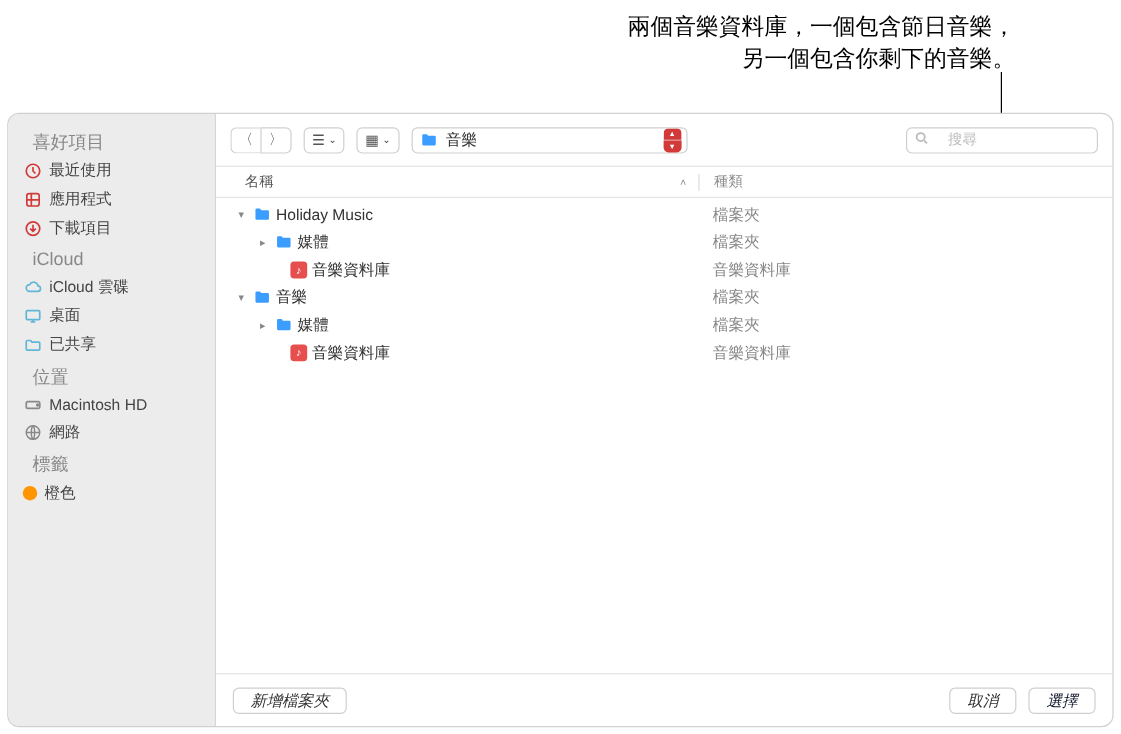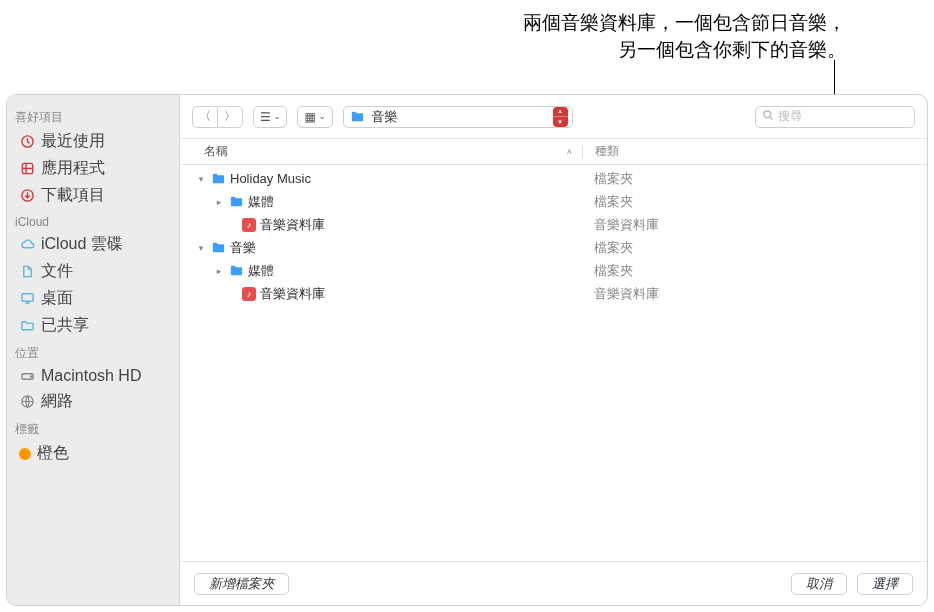--- a/index.html
+++ b/index.html
@@ -34,30 +34,30 @@
     background: #fff;
   }
   .sidebar {
     width: 173px;
     background: #ececec;
     border-right: 1px solid #d6d6d6;
     padding: 8px 0 0 0;
     overflow: hidden;
   }
   .sb-section {
-    font-size: 12px;
+    font-size: 15px;
     color: #888;
-    padding: 6px 12px 2px 8px;
+    padding: 6px 12px 2px 20px;
     font-weight: 500;
   }
   .sb-item {
     display: flex;
     align-items: center;
     padding: 3px 12px;
-    font-size: 16px;
+    font-size: 13px;
     color: #444;
     gap: 6px;
     cursor: default;
   }
   .sb-ic {
     width: 16px;
     height: 16px;
     display: inline-flex;
     align-items: center;
     justify-content: center;
@@ -129,21 +129,21 @@
   .stepper-btn:last-child { border-radius: 0 0 4px 4px; }
   .search {
     height: 22px;
     width: 160px;
     border: 1px solid #cfcfcf;
     border-radius: 5px;
     display: flex;
     align-items: center;
     padding: 0 6px;
     color: #bbb;
-    gap: 4px;
+    gap: 16px;
     font-size: 12px;
   }
   .header-row {
     display: flex;
     padding: 4px 12px;
     border-bottom: 1px solid #e4e4e4;
     color: #555;
     font-size: 12px;
     align-items: center;
   }
@@ -272,29 +272,20 @@
       <span class="sb-ic">
           <svg viewBox="0 0 16 16" fill="none" stroke="#5fb6d6" stroke-width="1.5">
             <path d="M5 11.5a3 3 0 010-6 4 4 0 017.5 1.2A2.4 2.4 0 0112 11.5H5z"></path>
           </svg>
         </span>
       <span>iCloud 雲碟</span>
     </div>
     <div class="sb-item">
       <span class="sb-ic">
           <svg viewBox="0 0 16 16" fill="none" stroke="#5fb6d6" stroke-width="1.5">
-            <path d="M4 2.5h5L12 5.5V13.5H4z"></path>
-            <path d="M9 2.5V5.5h3"></path>
-          </svg>
-        </span>
-      <span>文件</span>
-    </div>
-    <div class="sb-item">
-      <span class="sb-ic">
-          <svg viewBox="0 0 16 16" fill="none" stroke="#5fb6d6" stroke-width="1.5">
             <rect x="2" y="3" width="12" height="8" rx="1"></rect>
             <path d="M6 13h4M8 11v2"></path>
           </svg>
         </span>
       <span>桌面</span>
     </div>
     <div class="sb-item">
       <span class="sb-ic">
           <svg viewBox="0 0 16 16" fill="none" stroke="#5fb6d6" stroke-width="1.5">
             <path d="M2 6.5V5a1 1 0 011-1h3l1 1.5h6a1 1 0 011 1v5a1 1 0 01-1 1H3a1 1 0 01-1-1z"></path>

